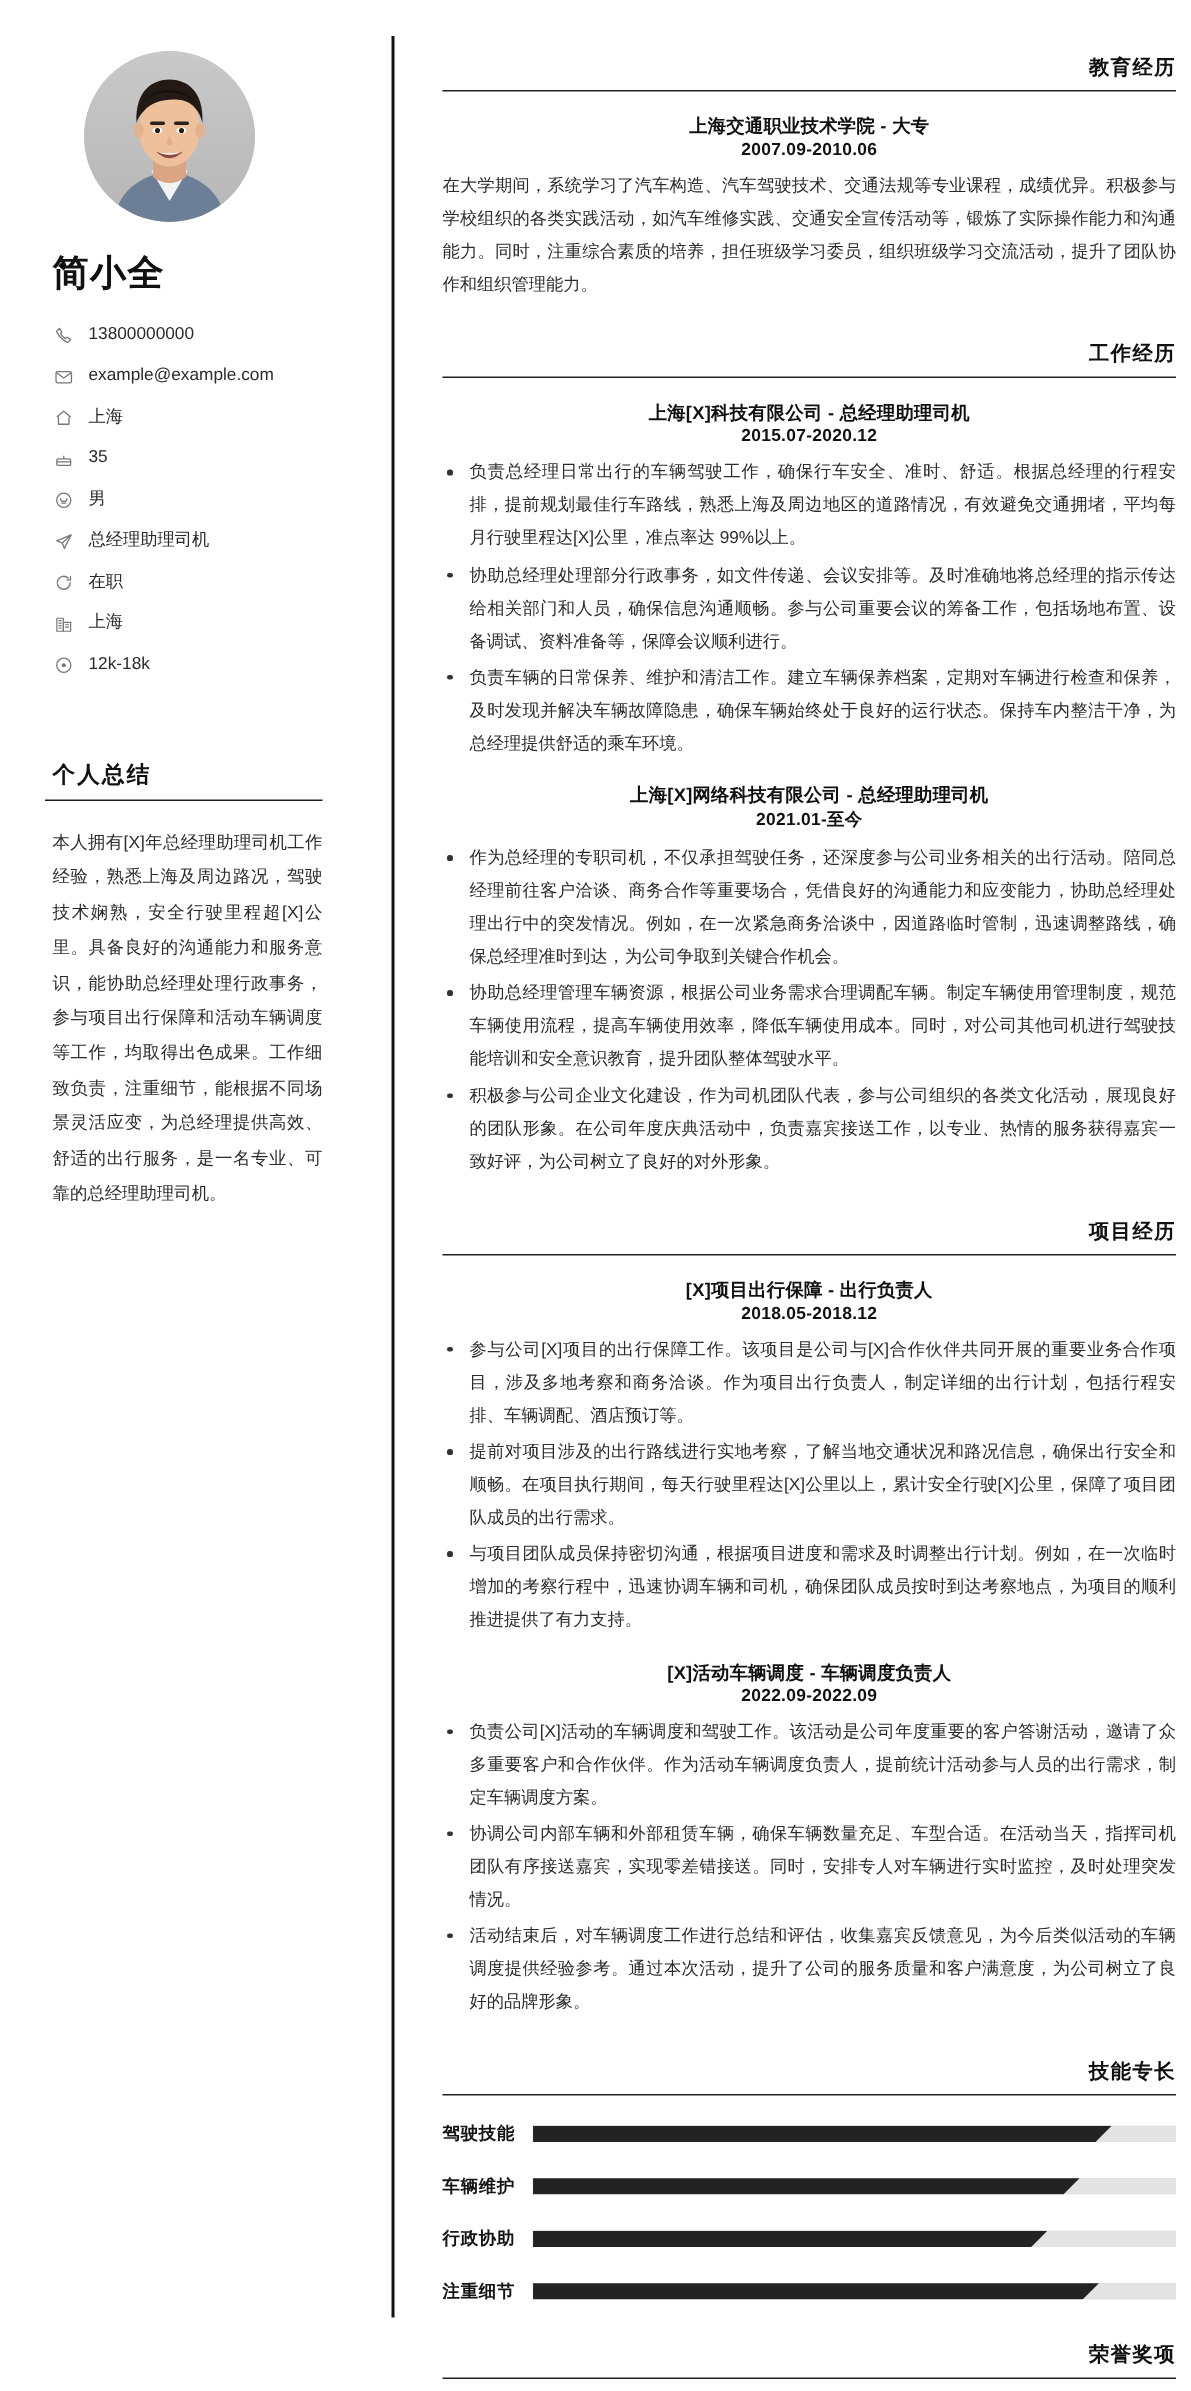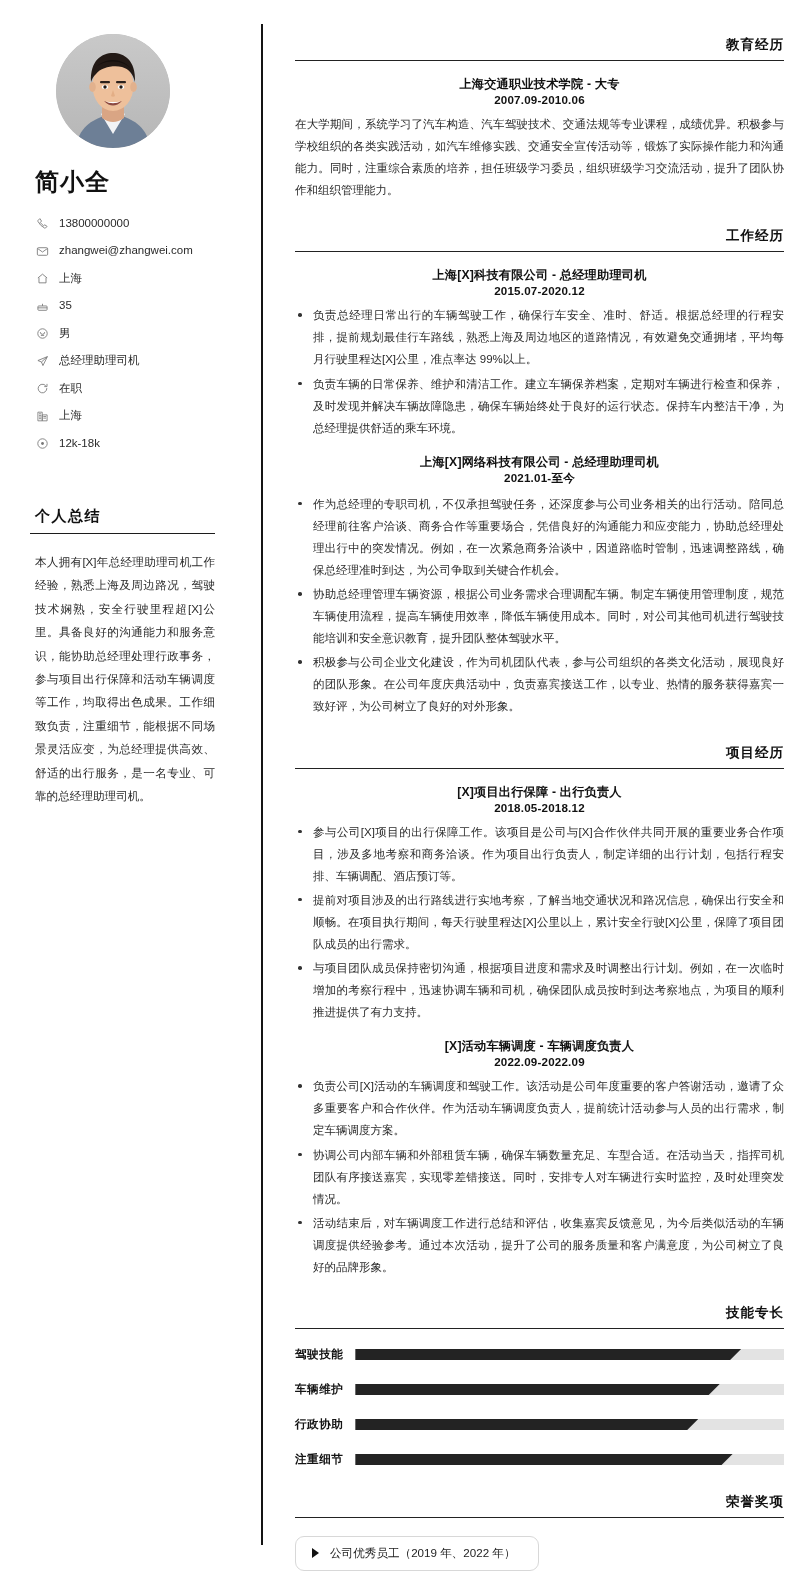--- a/index.html
+++ b/index.html
@@ -300,21 +300,21 @@
         <span class="contact-val">13800000000</span>
       </div>
 
       <div class="contact-row">
         <span class="ico">
           <svg width="13" height="13" viewBox="0 0 24 24" fill="none" stroke="currentColor" stroke-width="1.6" stroke-linejoin="round">
             <rect x="2.5" y="5" width="19" height="14" rx="2"></rect>
               <path d="m3 6.5 9 6.5 9-6.5"></path>
           </svg>
         </span>
-        <span class="contact-val">zhangwei@zhangwei.com</span>
+        <span class="contact-val">example@example.com</span>
       </div>
 
       <div class="contact-row">
         <span class="ico">
           <svg width="13" height="13" viewBox="0 0 24 24" fill="none" stroke="currentColor" stroke-width="1.6" stroke-linejoin="round">
             <path d="M3.5 11 12 4l8.5 7"></path>
               <path d="M5.5 10.5V20h13v-9.5"></path>
           </svg>
         </span>
         <span class="contact-val">上海</span>
@@ -408,20 +408,21 @@
     <section class="sec sec-gap">
       <div class="sec-heading">工作经历</div>
 
       <div class="entry">
         <div class="entry-head">
           <span class="entry-title">上海[X]科技有限公司 - 总经理助理司机</span>
           <span class="entry-date">2015.07-2020.12</span>
         </div>
         <ul class="bullets">
           <li>负责总经理日常出行的车辆驾驶工作，确保行车安全、准时、舒适。根据总经理的行程安排，提前规划最佳行车路线，熟悉上海及周边地区的道路情况，有效避免交通拥堵，平均每月行驶里程达[X]公里，准点率达 99%以上。</li>
+          <li>协助总经理处理部分行政事务，如文件传递、会议安排等。及时准确地将总经理的指示传达给相关部门和人员，确保信息沟通顺畅。参与公司重要会议的筹备工作，包括场地布置、设备调试、资料准备等，保障会议顺利进行。</li>
           <li>负责车辆的日常保养、维护和清洁工作。建立车辆保养档案，定期对车辆进行检查和保养，及时发现并解决车辆故障隐患，确保车辆始终处于良好的运行状态。保持车内整洁干净，为总经理提供舒适的乘车环境。</li>
         </ul>
       </div>
 
       <div class="entry">
         <div class="entry-head">
           <span class="entry-title">上海[X]网络科技有限公司 - 总经理助理司机</span>
           <span class="entry-date">2021.01-至今</span>
         </div>
         <ul class="bullets">

